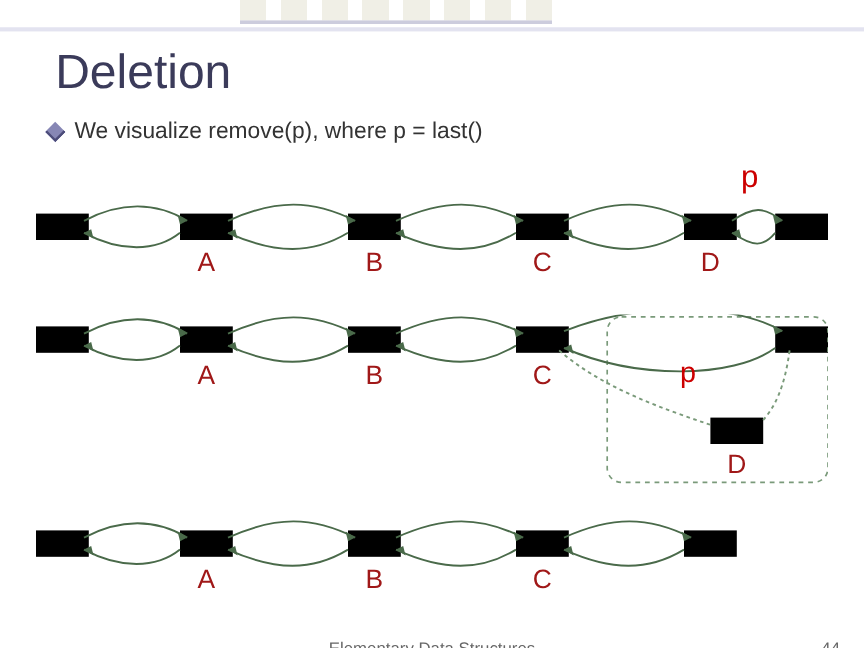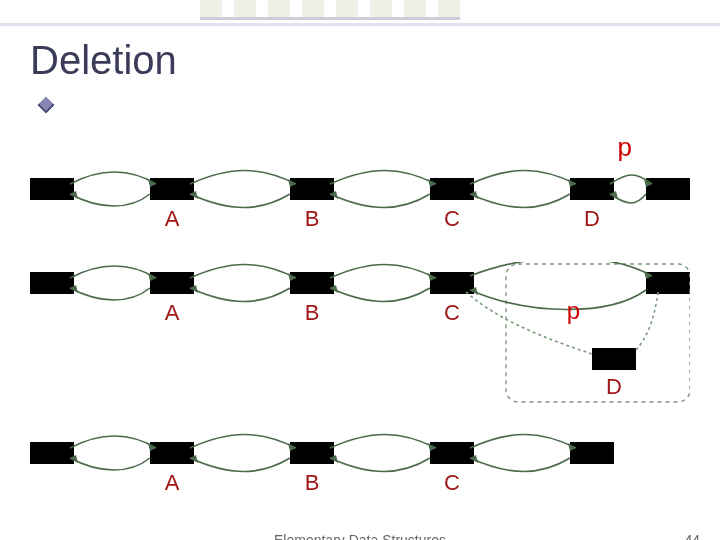--- a/index.html
+++ b/index.html
@@ -33,21 +33,21 @@
     left: 0; right: 0; bottom: -3px;
     height: 3px;
     background: #e3e3f0;
   }
   .content {
     position: absolute;
     top: 32px; left: 0; right: 0; bottom: 0;
     padding: 6px 30px 0 30px;
   }
   h1 {
-    margin: 0 0 16px 0;
+    margin: 0 0 16px 16px;
     font-size: 40px;
     font-weight: 400;
     color: #3b3b5a;
   }
   .bullet-line {
     display: flex;
     align-items: center;
     gap: 10px;
     font-size: 19px;
     color: #333;
@@ -114,20 +114,21 @@
 </style>
 </head>
 <body>
 
 <div class="topband"></div>
 
 <div class="content">
   <h1>Deletion</h1>
   <div class="bullet-line">
     <span class="bullet-icon"></span>
+    <span>We visualize remove(p), where p = last()</span>
   </div>
 
   <span class="p-label" style="top:100px; right:88px;">p</span>
 
   <div class="diagram" style="top:136px;">
     <svg width="660" height="70">
       <defs>
         <g id="nd">
           <rect class="big" x="0" y="0" width="44" height="22"></rect>
           <rect class="small" x="3" y="4" width="12" height="14"></rect>

